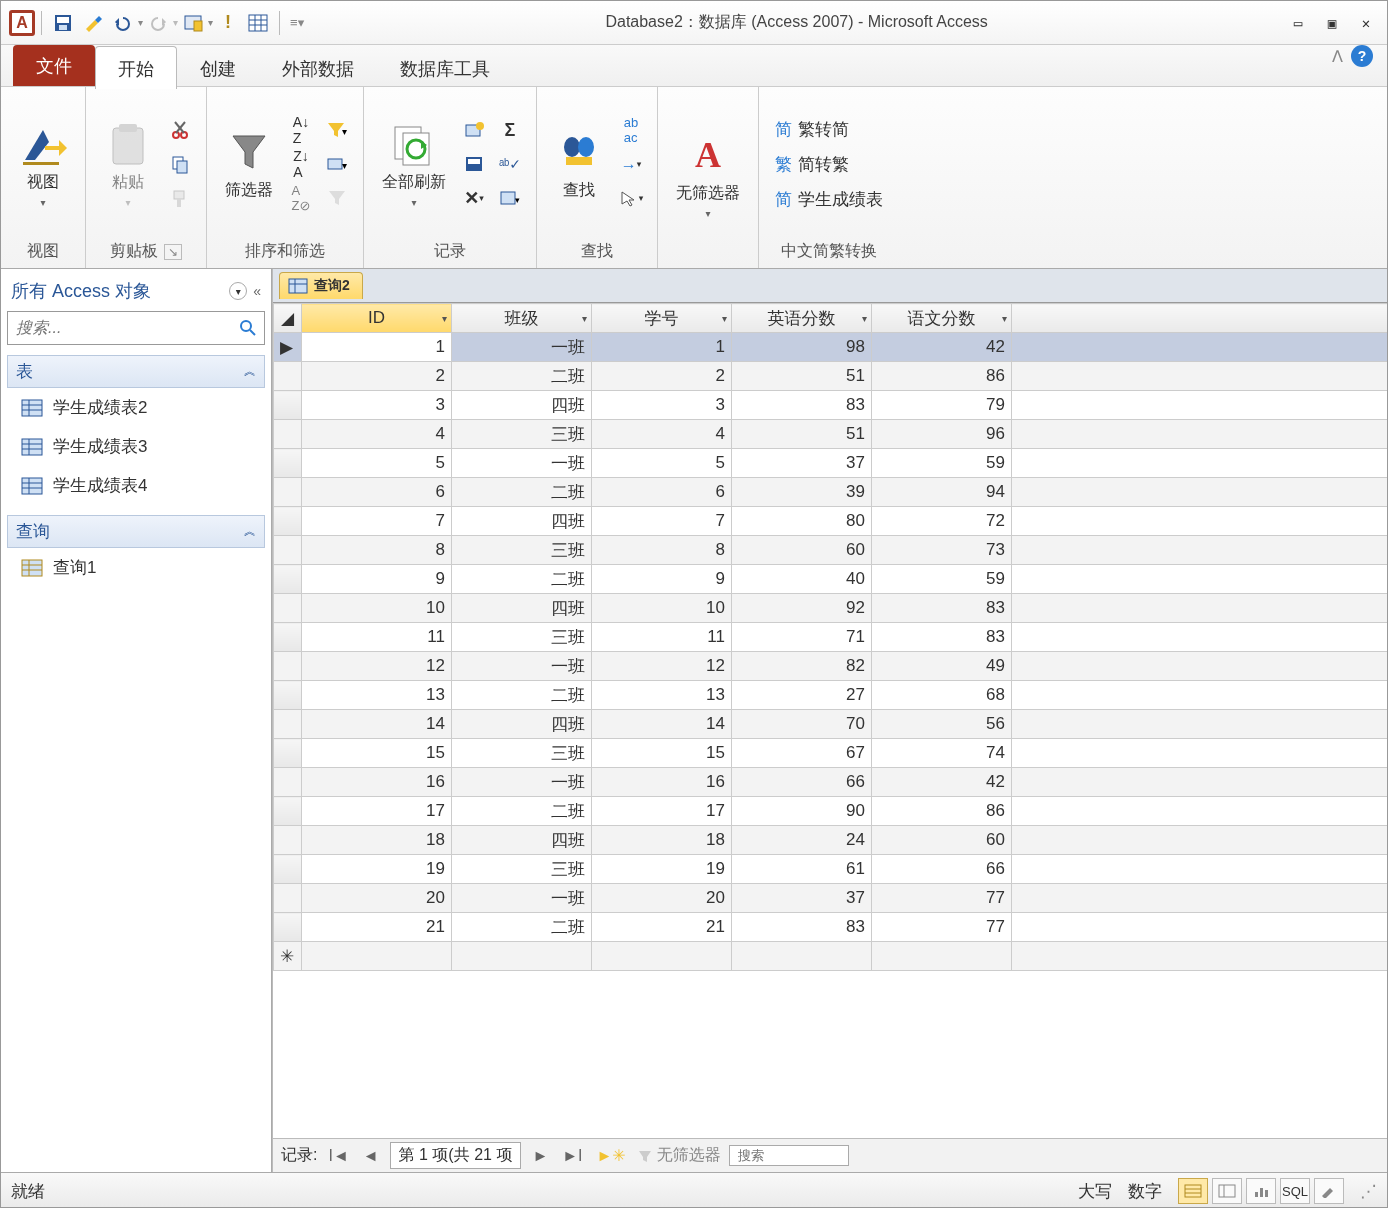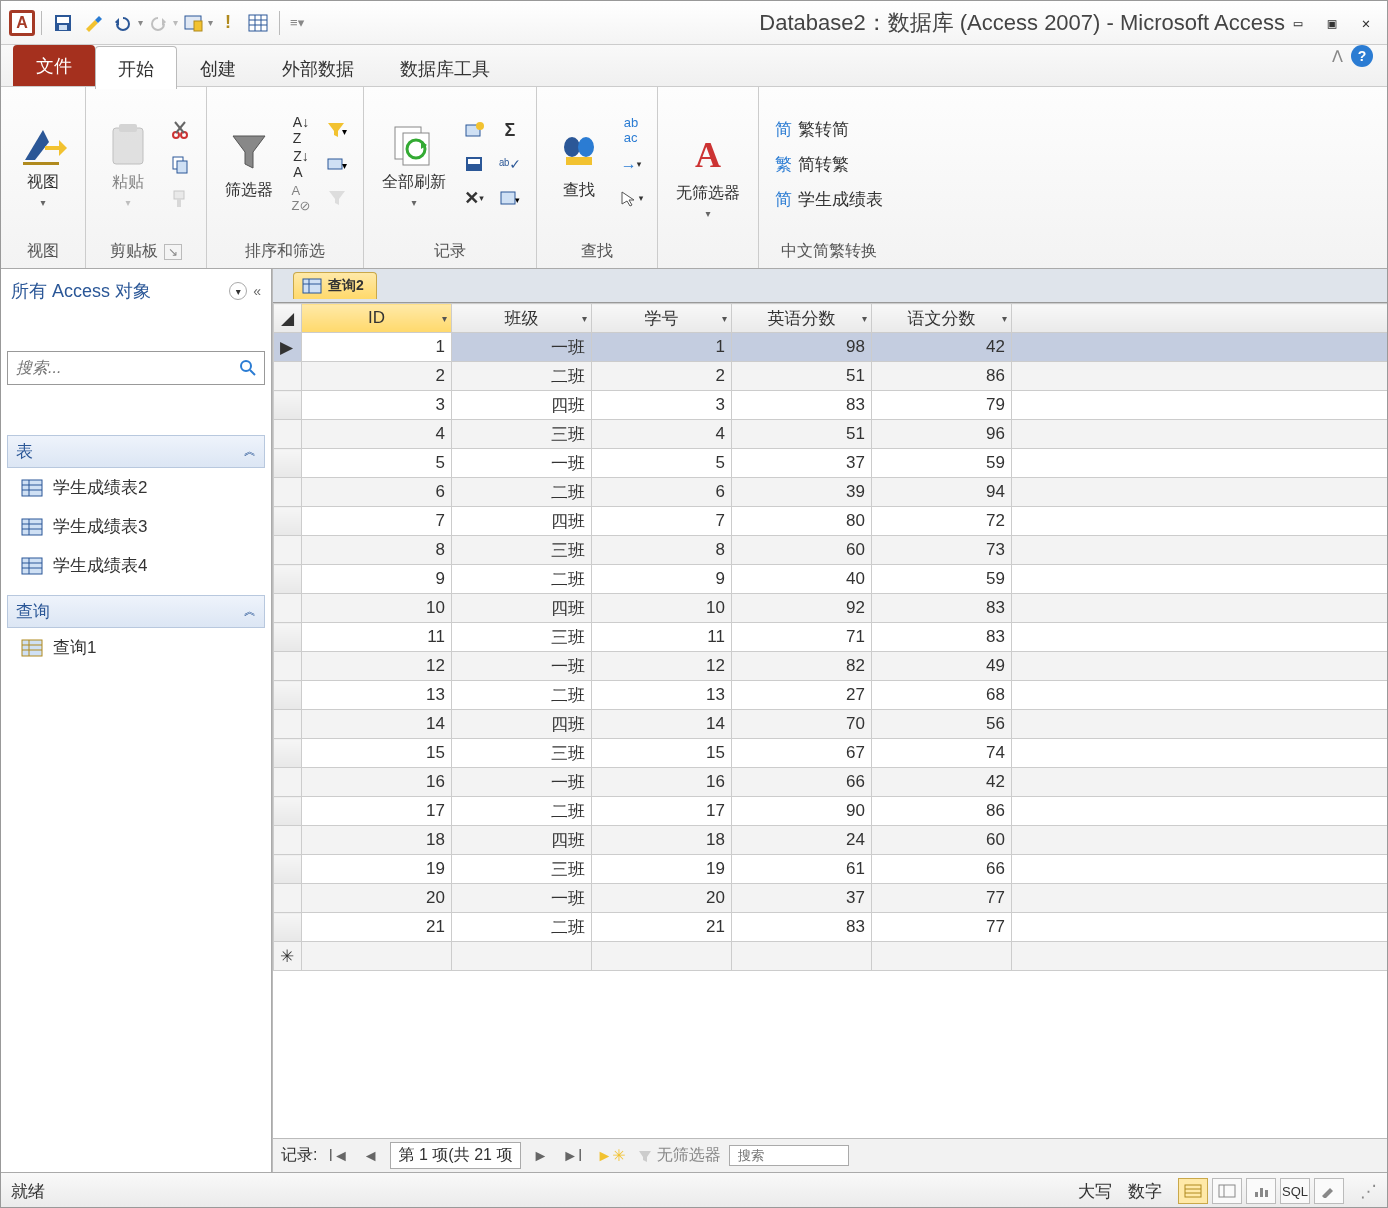--- a/index.html
+++ b/index.html
@@ -25,21 +25,21 @@
     width: 26px; height: 26px;
     background: #fff; border: 3px solid #a53a26; color: #a53a26;
     font-weight: 900; display:flex; align-items:center; justify-content:center;
     border-radius:3px; font-size:16px;
   }
   .titlebar .sep { width:1px; height:24px; background:#bbb; margin:0 6px; }
   .qat-btn {
     width: 30px; height:30px; display:flex; align-items:center; justify-content:center;
     cursor:pointer; border-radius:3px;
   }
-  .title-text { flex:1; text-align:right; font-size:22px; color:#444; }
+  .title-text { flex:1; text-align:center; font-size:16px; color:#444; }
   .win-ctrl { display:flex; gap:8px; align-items:center; }
   .win-btn { width:26px; height:26px; display:flex; align-items:center; justify-content:center; cursor:pointer; font-family:monospace; }
 
   .menubar {
     height: 42px;
     background: linear-gradient(#f9f9f9,#f0f0f0);
     border-bottom: 1px solid #ccc;
     display:flex; align-items:flex-start; padding-left:12px;
   }
   .menu-tab {
@@ -79,21 +79,21 @@
   .small-col { display:flex; flex-direction:column; gap:6px; }
   .small-btn { width:28px;height:28px;display:flex;align-items:center;justify-content:center;cursor:pointer;border-radius:3px; }
   .ribbon-text-btn { cursor:pointer; padding:2px 4px; font-size:17px; display:flex;align-items:center;gap:6px;}
 
   .workspace {
     display:flex; height: calc(1208px - 44px - 42px - 182px - 36px);
     border-bottom:1px solid #aaa;
   }
   .nav-pane {
     width: 320px; border-right:1px solid #aaa; background:#fff;
-    display:flex; flex-direction:column; padding:6px;gap:40px;
+    display:flex; flex-direction:column; padding:6px;
   }
   .nav-header {
     display:flex; align-items:center; justify-content:space-between;
     font-size:18px; padding:4px 4px 8px;
   }
   .nav-header .title { color:#2b5797; }
   .nav-header .ctls { display:flex; gap:6px; align-items:center; }
   .nav-search {
     display:flex; align-items:center; border:1px solid #999; height:34px;
   }
@@ -116,21 +116,21 @@
     flex:1; display:flex; flex-direction:column; background:#e8e8e8;
     border-left:1px solid #bbb;
   }
   .doc-tabs {
     display:flex; align-items:center; background:#dfe4eb; height:34px; border-bottom:1px solid #999;
   }
   .doc-tab {
     background: linear-gradient(#ffe9a8,#ffd96b);
     border:1px solid #c9a84a; border-bottom:none; border-radius:4px 4px 0 0;
     padding:4px 12px 4px 8px; display:flex; align-items:center; gap:6px; font-weight:bold;
-    margin-left:20px; cursor:pointer;
+    margin-left:6px; cursor:pointer;
   }
   .doc-tab .ic { width:20px; height:16px; }
   .grid-wrapper { flex:1; display:flex; overflow:hidden; background:#fff;}
   .grid-scroll { flex:1; overflow:auto; }
   table.grid { border-collapse:collapse; width: 100%; font-size:17px; table-layout:fixed;}
   table.grid th, table.grid td {
     border:1px solid #ccc; height:29px; padding:0 6px; white-space:nowrap;
   }
   table.grid th {
     background: linear-gradient(#f8f8f8,#eaeaea);

